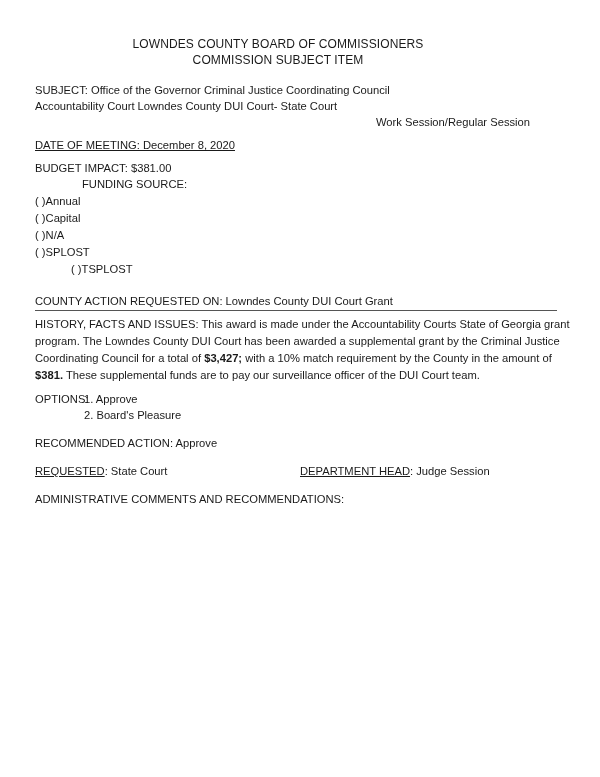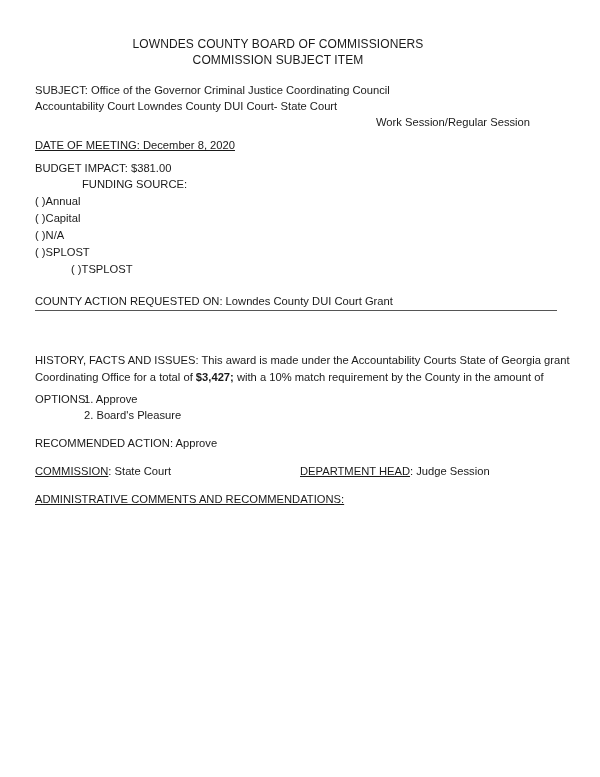--- a/index.html
+++ b/index.html
@@ -71,33 +71,35 @@
   <div class="abs" style="left:35px; top:244px;">
     <span>( )</span><span>SPLOST</span>
   </div>
   <div class="abs" style="left:35px; top:261px;margin-left:36px;">
     <span>( )</span><span>TSPLOST</span>
   </div>
 
   <div class="abs" style="left:35px; top:293px;">COUNTY ACTION REQUESTED ON: Lowndes County DUI Court Grant</div>
   <div class="rule"></div>
 
-  <div class="para" style="top:316px;margin-top:36px;">
+  <div class="para" style="top:316px;">
     <span class="line">HISTORY, FACTS AND ISSUES: This award is made under the Accountability Courts State of Georgia grant</span>
-    <span class="line"><span>Coordinating Office for a total of </span><span class="b">$3,427;</span><span> with a 10% match requirement by the County in the amount of</span></span>
+    <span class="line">program.  The Lowndes County DUI Court has been awarded a supplemental grant by the Criminal Justice</span>
+    <span class="line"><span>Coordinating Council for a total of </span><span class="b">$3,427;</span><span> with a 10% match requirement by the County in the amount of</span></span>
+    <span class="line"><span class="b">$381.</span><span> These supplemental funds are to pay our surveillance officer of the DUI Court team.</span></span>
   </div>
 
   <div class="abs" style="left:35px; top:391px;">OPTIONS:</div>
   <div class="abs" style="left:84px; top:391px;">1. Approve</div>
   <div class="abs" style="left:84px; top:407px;">2. Board's Pleasure</div>
 
   <div class="abs" style="left:35px; top:435px;">RECOMMENDED ACTION: Approve</div>
 
   <div class="abs" style="left:35px; top:463px;">
-    <span class="u">COMMISSION</span><span>: State Court</span>
+    <span class="u">REQUESTED</span><span>: State Court</span>
   </div>
   <div class="abs" style="left:300px; top:463px;">
     <span class="u">DEPARTMENT HEAD</span><span>: Judge Session</span>
   </div>
 
-  <div class="abs" style="left:35px; top:491px;text-decoration:underline;">ADMINISTRATIVE COMMENTS AND RECOMMENDATIONS:</div>
+  <div class="abs" style="left:35px; top:491px;">ADMINISTRATIVE COMMENTS AND RECOMMENDATIONS:</div>
 
 </div>
 
 </body></html>

